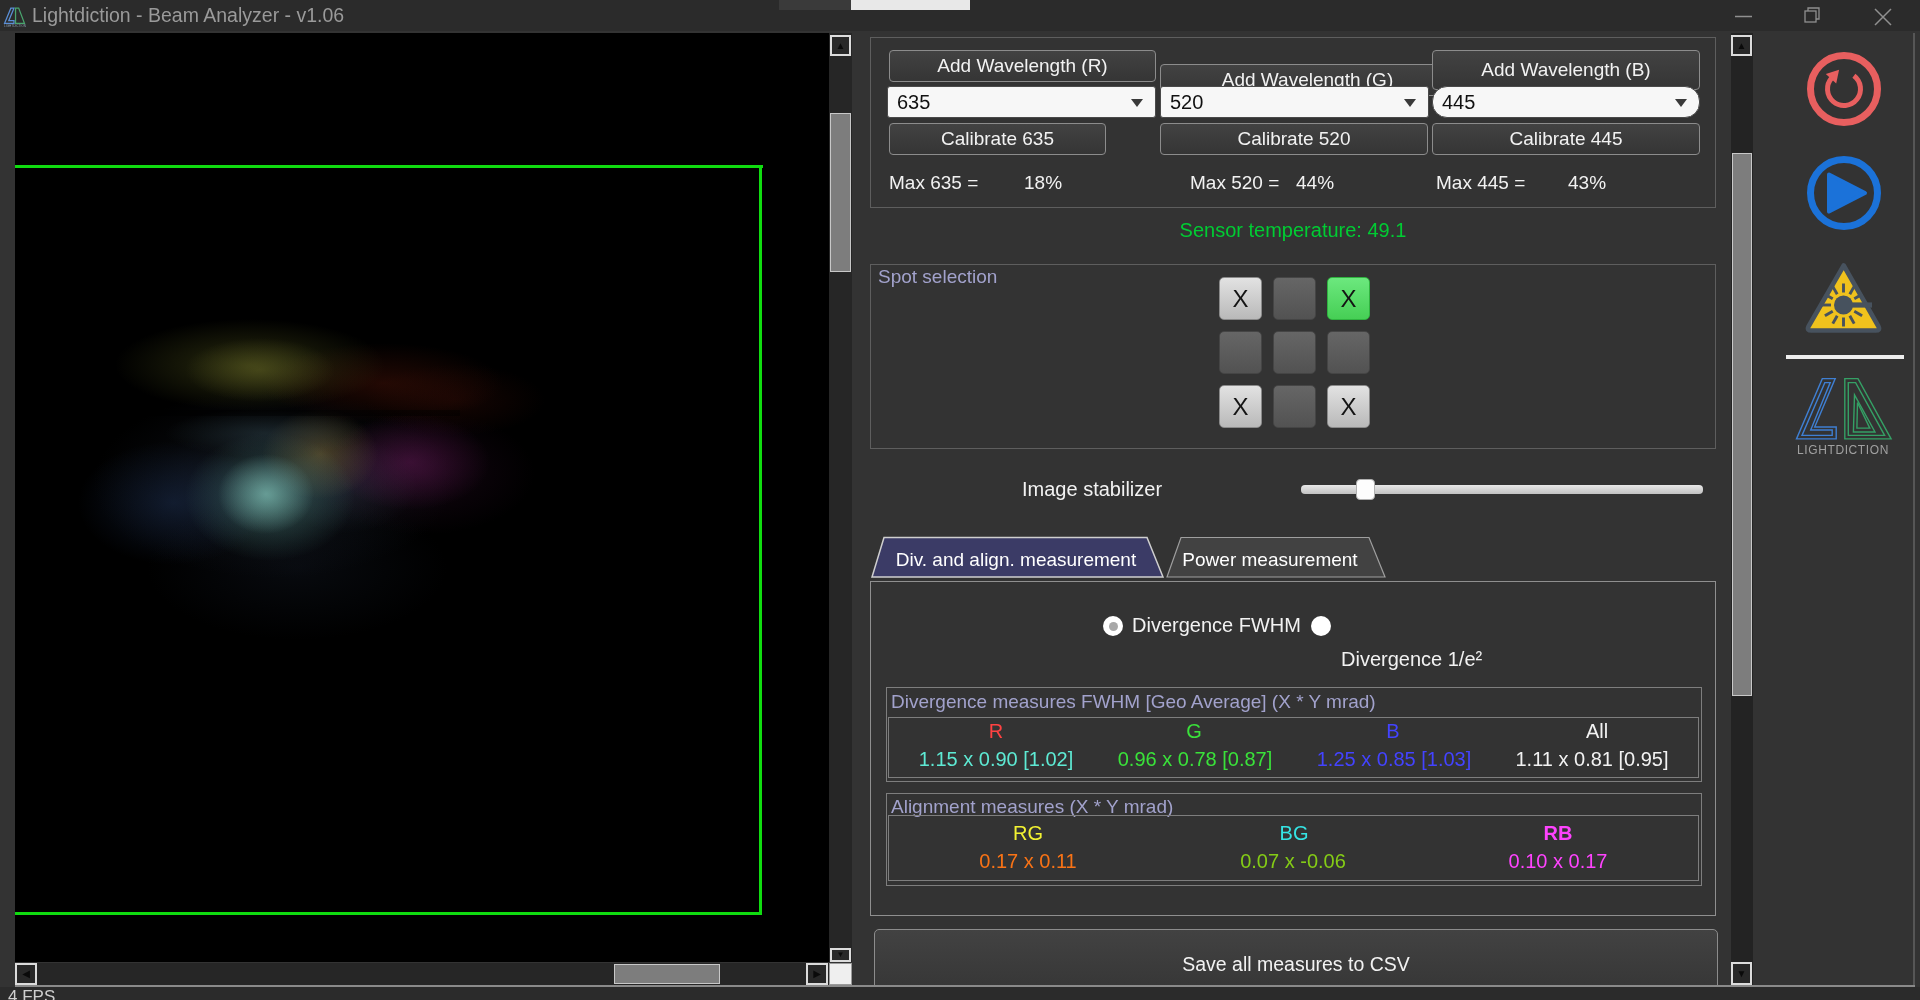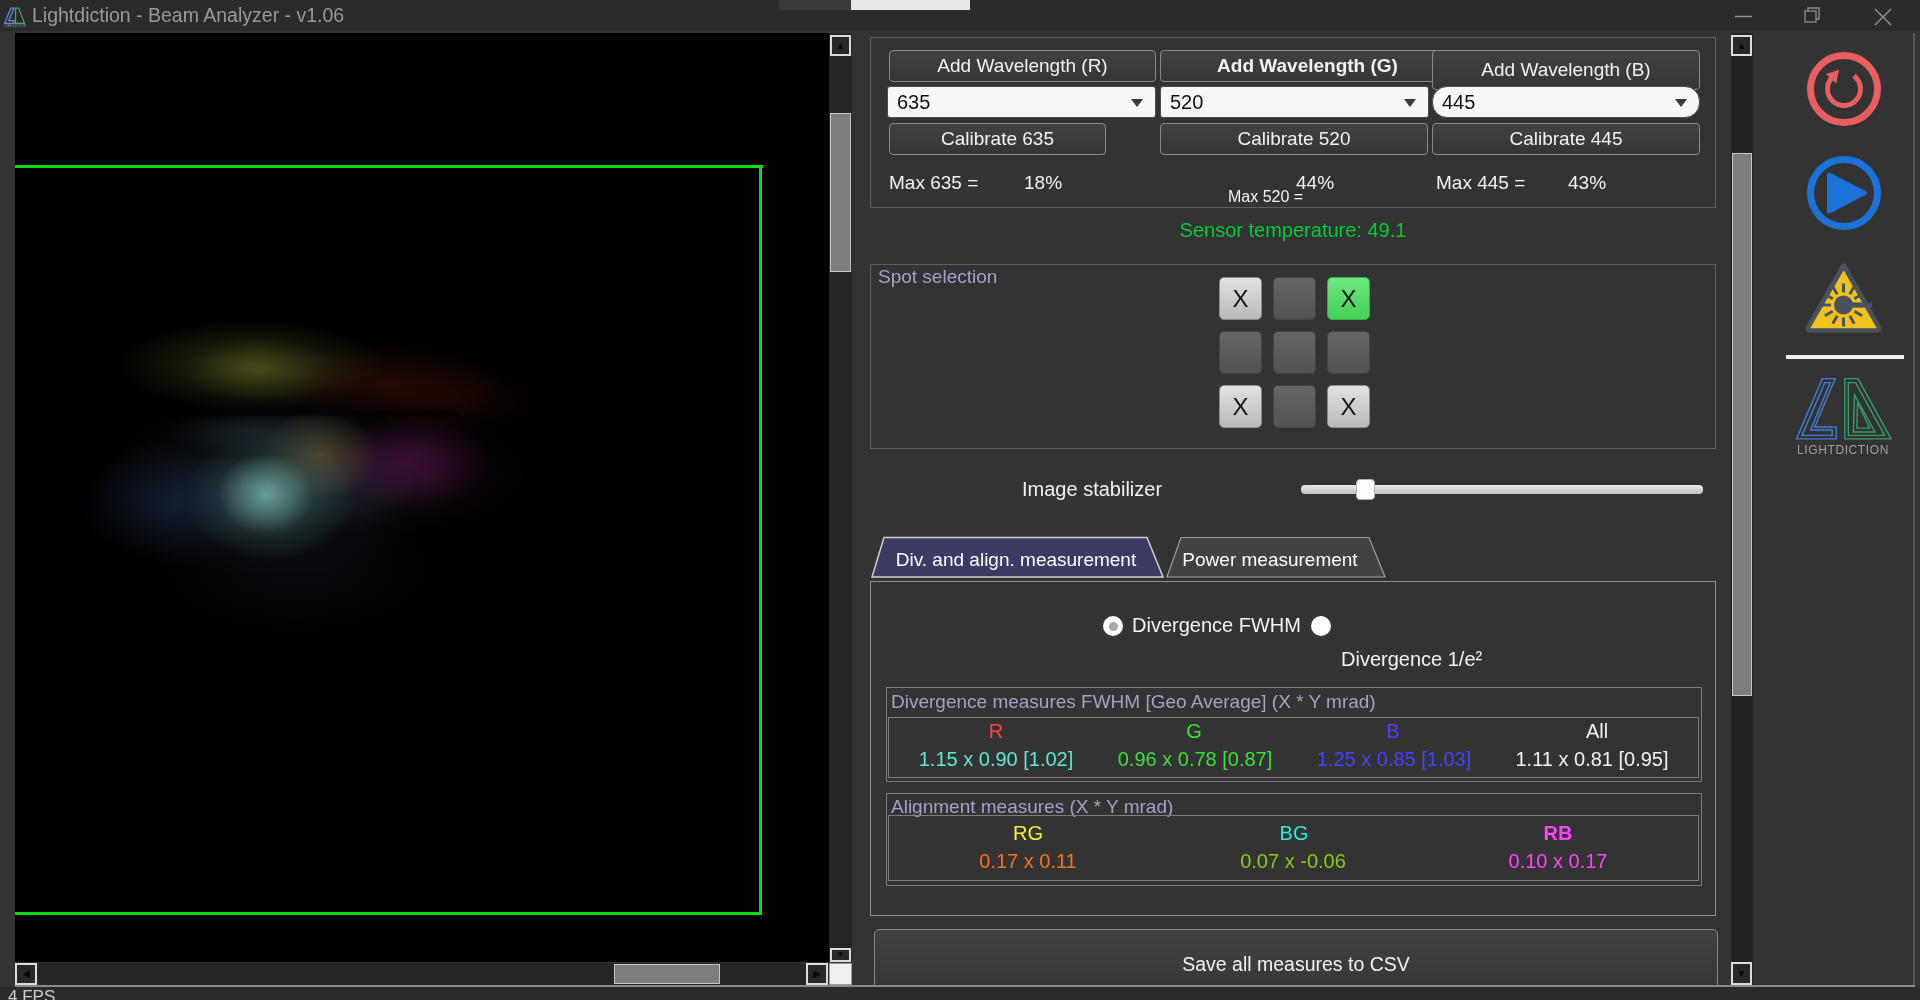--- a/index.html
+++ b/index.html
@@ -85,31 +85,31 @@
 <div class="thumbv" style="left:614px;top:964px;width:106px;height:20px;"></div>
 <div class="sbbtn" style="left:806px;top:963px;width:22px;height:22px;">▶</div>
 <div class="abs" style="left:829px;top:963px;width:23px;height:22px;background:#efefef;border:1px solid #9a9a9a;"></div>
 
 <div class="abs" style="left:15px;top:985px;width:1900px;height:2px;background:#8a8a8a;z-index:5;"></div>
 <div class="abs" style="left:1913px;top:33px;width:2px;height:953px;background:#565656;"></div>
 <div class="txt" style="left:8px;top:987px;font-size:17px;color:#cfcfcf;z-index:6;">4 FPS</div>
 
 <div class="gbox" style="left:870px;top:37px;width:846px;height:171px;"></div>
 <div class="btn" style="left:889px;top:50px;width:267px;height:32px;text-align:right;">Add Wavelength (R)</div>
-<div class="btn" style="left:1160px;top:50px;width:295px;height:32px;font-weight:bold;">Add Wavelength (G)</div>
+<div class="btn" style="left:1160px;top:64px;width:295px;height:32px;">Add Wavelength (G)</div>
 <div class="btn" style="left:1432px;top:50px;width:268px;height:40px;">Add Wavelength (B)</div>
 <div class="combo" style="left:887px;top:86px;width:269px;height:32px;">635</div>
 <div class="combo" style="left:1160px;top:86px;width:269px;height:32px;">520</div>
 <div class="combo" style="left:1432px;top:86px;width:268px;height:32px;border-radius:15px;">445</div>
 <div class="btn" style="left:889px;top:123px;width:217px;height:32px;">Calibrate 635</div>
 <div class="btn" style="left:1160px;top:123px;width:268px;height:32px;">Calibrate 520</div>
 <div class="btn" style="left:1432px;top:123px;width:268px;height:32px;">Calibrate 445</div>
 <div class="txt" style="left:889px;top:172px;font-size:19px;">Max 635 =</div>
 <div class="txt" style="left:1024px;top:172px;font-size:19px;">18%</div>
-<div class="txt" style="left:1228px;top:172px;font-size:16px;margin-top:16px;">Max 520 =</div>
+<div class="txt" style="left:1190px;top:172px;font-size:19px;">Max 520 =</div>
 <div class="txt" style="left:1296px;top:172px;font-size:19px;">44%</div>
 <div class="txt" style="left:1436px;top:172px;font-size:19px;">Max 445 =</div>
 <div class="txt" style="left:1568px;top:172px;font-size:19px;">43%</div>
 <div class="ctxt" style="left:1293px;top:219px;color:#00cc33;font-size:20px;">Sensor temperature: 49.1</div>
 
 <div class="gbox" style="left:870px;top:264px;width:846px;height:185px;"></div>
 <div class="glabel" style="left:878px;top:266px;">Spot selection</div>
 <div class="spot lite" style="left:1219px;top:277px;">X</div>
 <div class="spot dark" style="left:1273px;top:277px;"></div>
 <div class="spot grn" style="left:1327px;top:277px;">X</div>

